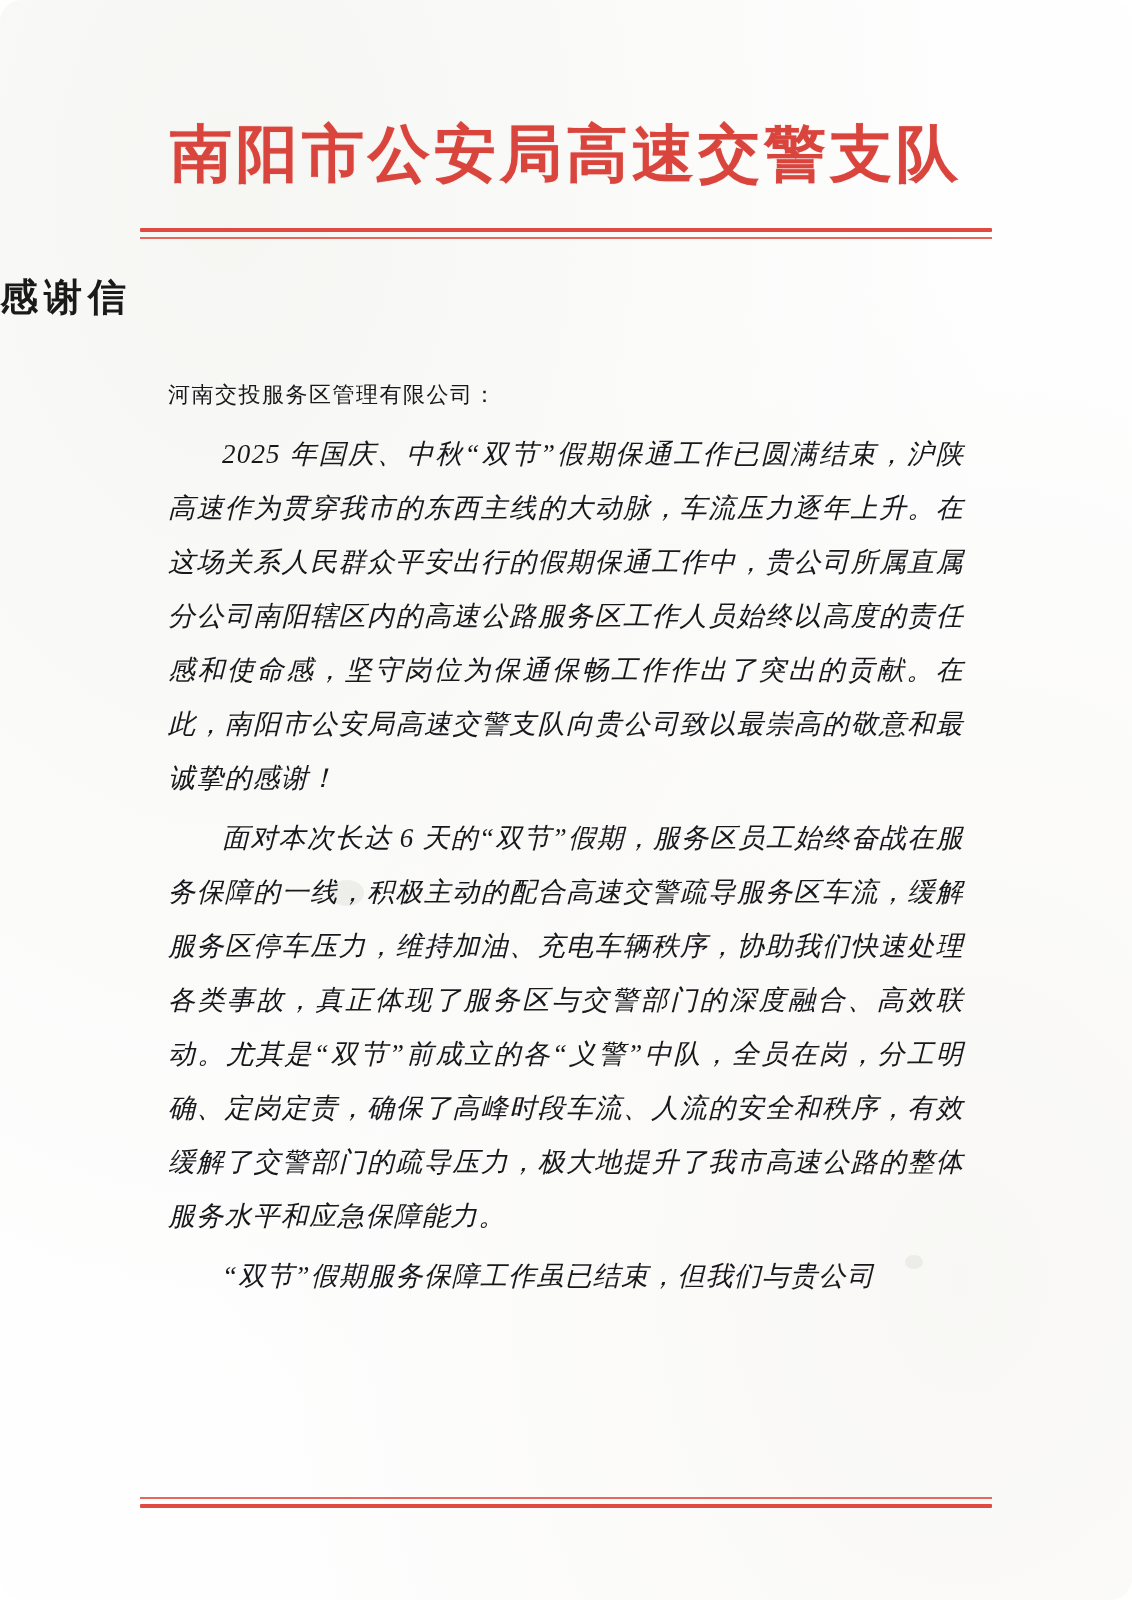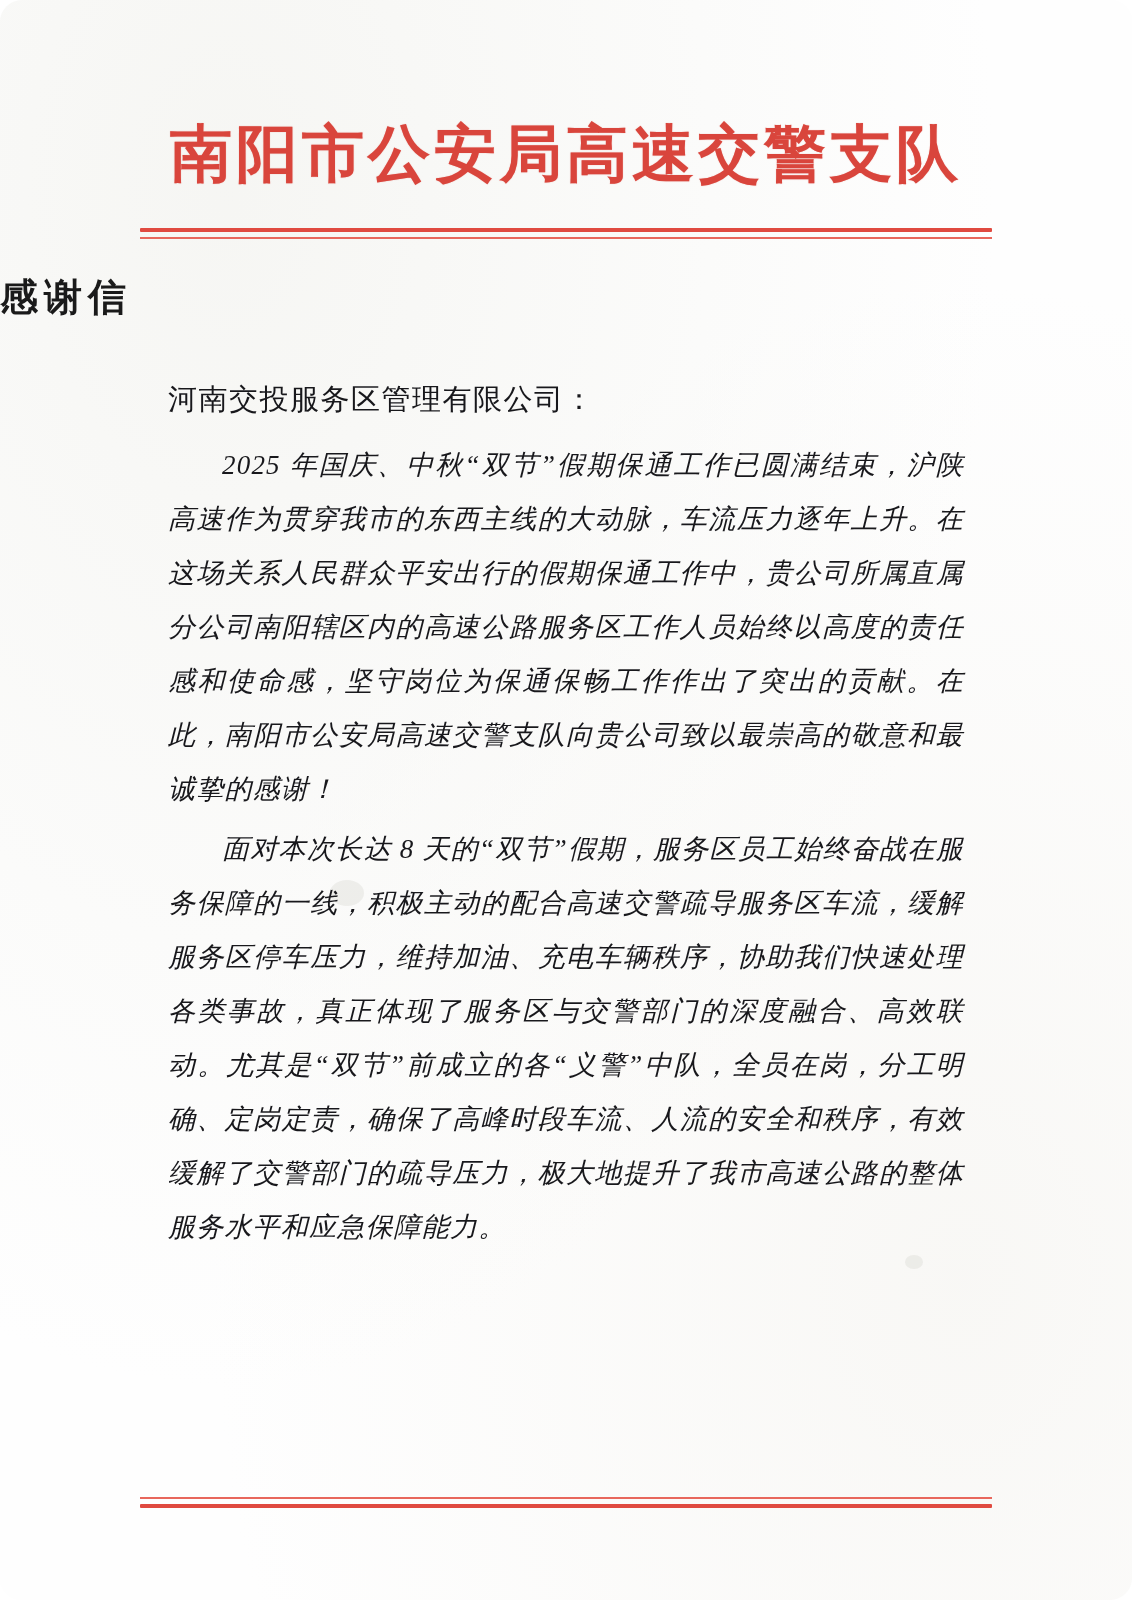--- a/index.html
+++ b/index.html
@@ -76,21 +76,21 @@
   }
 
   .body-block {
     position: absolute;
     left: 168px;
     right: 168px;
     top: 378px;
   }
 
   .salutation {
-    font-size: 29px;
+    font-size: 22px;
     color: #18181c;
     letter-spacing: 1.5px;
     line-height: 1.5;
     margin-bottom: 16px;
   }
 
   .para {
     font-size: 27px;
     color: #18181c;
     letter-spacing: 1.2px;
@@ -144,22 +144,23 @@
     <div class="rule-thin"></div>
   </div>
 
   <div class="doc-title">感谢信</div>
 
   <div class="body-block">
     <div class="salutation">河南交投服务区管理有限公司：</div>
 
     <p class="para">2025 年国庆、中秋“双节”假期保通工作已圆满结束，沪陕高速作为贯穿我市的东西主线的大动脉，车流压力逐年上升。在这场关系人民群众平安出行的假期保通工作中，贵公司所属直属分公司南阳辖区内的高速公路服务区工作人员始终以高度的责任感和使命感，坚守岗位为保通保畅工作作出了突出的贡献。在此，南阳市公安局高速交警支队向贵公司致以最崇高的敬意和最诚挚的感谢！</p>
 
-    <p class="para">面对本次长达 8 天的“双节”假期，服务区员工始终奋战在服务保障的一线，积极主动的配合高速交警疏导服务区车流，缓解服务区停车压力，维持加油、充电车辆秩序，协助我们快速处理各类事故，真正体现了服务区与交警部门的深度融合、高效联动。尤其是“双节”前成立的各“义警”中队，全员在岗，分工明确、定岗定责，确保了高峰时段车流、人流的安全和秩序，有效缓解了交警部门的疏导压力，极大地提升了我市高速公路的整体服务水平和应急保障能力。</p>
+    <p class="para">面对本次长达 6 天的“双节”假期，服务区员工始终奋战在服务保障的一线，积极主动的配合高速交警疏导服务区车流，缓解服务区停车压力，维持加油、充电车辆秩序，协助我们快速处理各类事故，真正体现了服务区与交警部门的深度融合、高效联动。尤其是“双节”前成立的各“义警”中队，全员在岗，分工明确、定岗定责，确保了高峰时段车流、人流的安全和秩序，有效缓解了交警部门的疏导压力，极大地提升了我市高速公路的整体服务水平和应急保障能力。</p>
 
+    <p class="para">“双节”假期服务保障工作虽已结束，但我们与贵公司</p>
   </div>
 
   <div class="footer-rule-wrap">
     <div class="footer-rule-thin"></div>
     <div class="footer-rule-thick"></div>
   </div>
 
 </div>
 
 </body></html>

